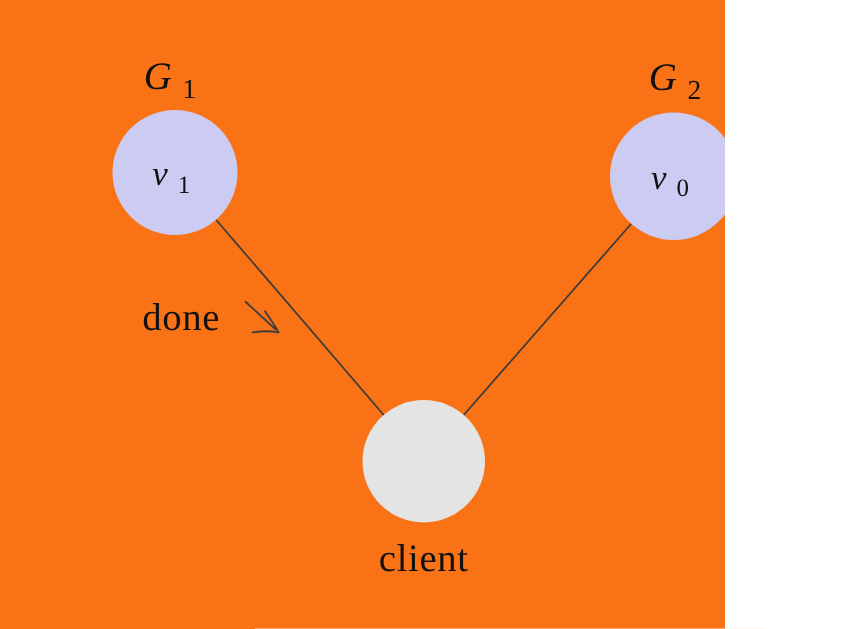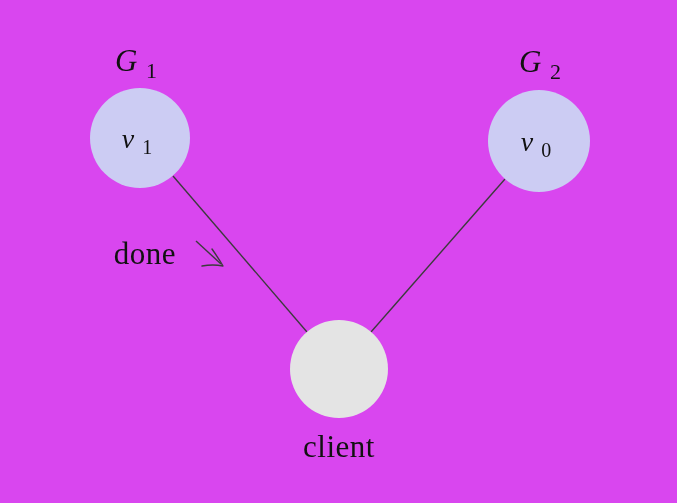--- a/index.html
+++ b/index.html
@@ -1,20 +1,20 @@
 <!DOCTYPE html>
 <html><head>
 <meta charset="utf-8">
 <style>
   html, body { margin: 0; padding: 0; background: #ffffff; }
   .stage {
     position: relative;
-    width: 677px;
+    width: 580px;
     height: 503px;
-    background: #d946ef;
+    background: #f97316;
     overflow: hidden;
   }
   svg { display: block; }
   text {
     font-family: "Liberation Serif", "DejaVu Serif", serif;
     fill: #111111;
   }
   .math { font-style: italic; }
   .sub  { font-style: normal; }
   .roman { font-style: normal; letter-spacing: 0.5px; }

